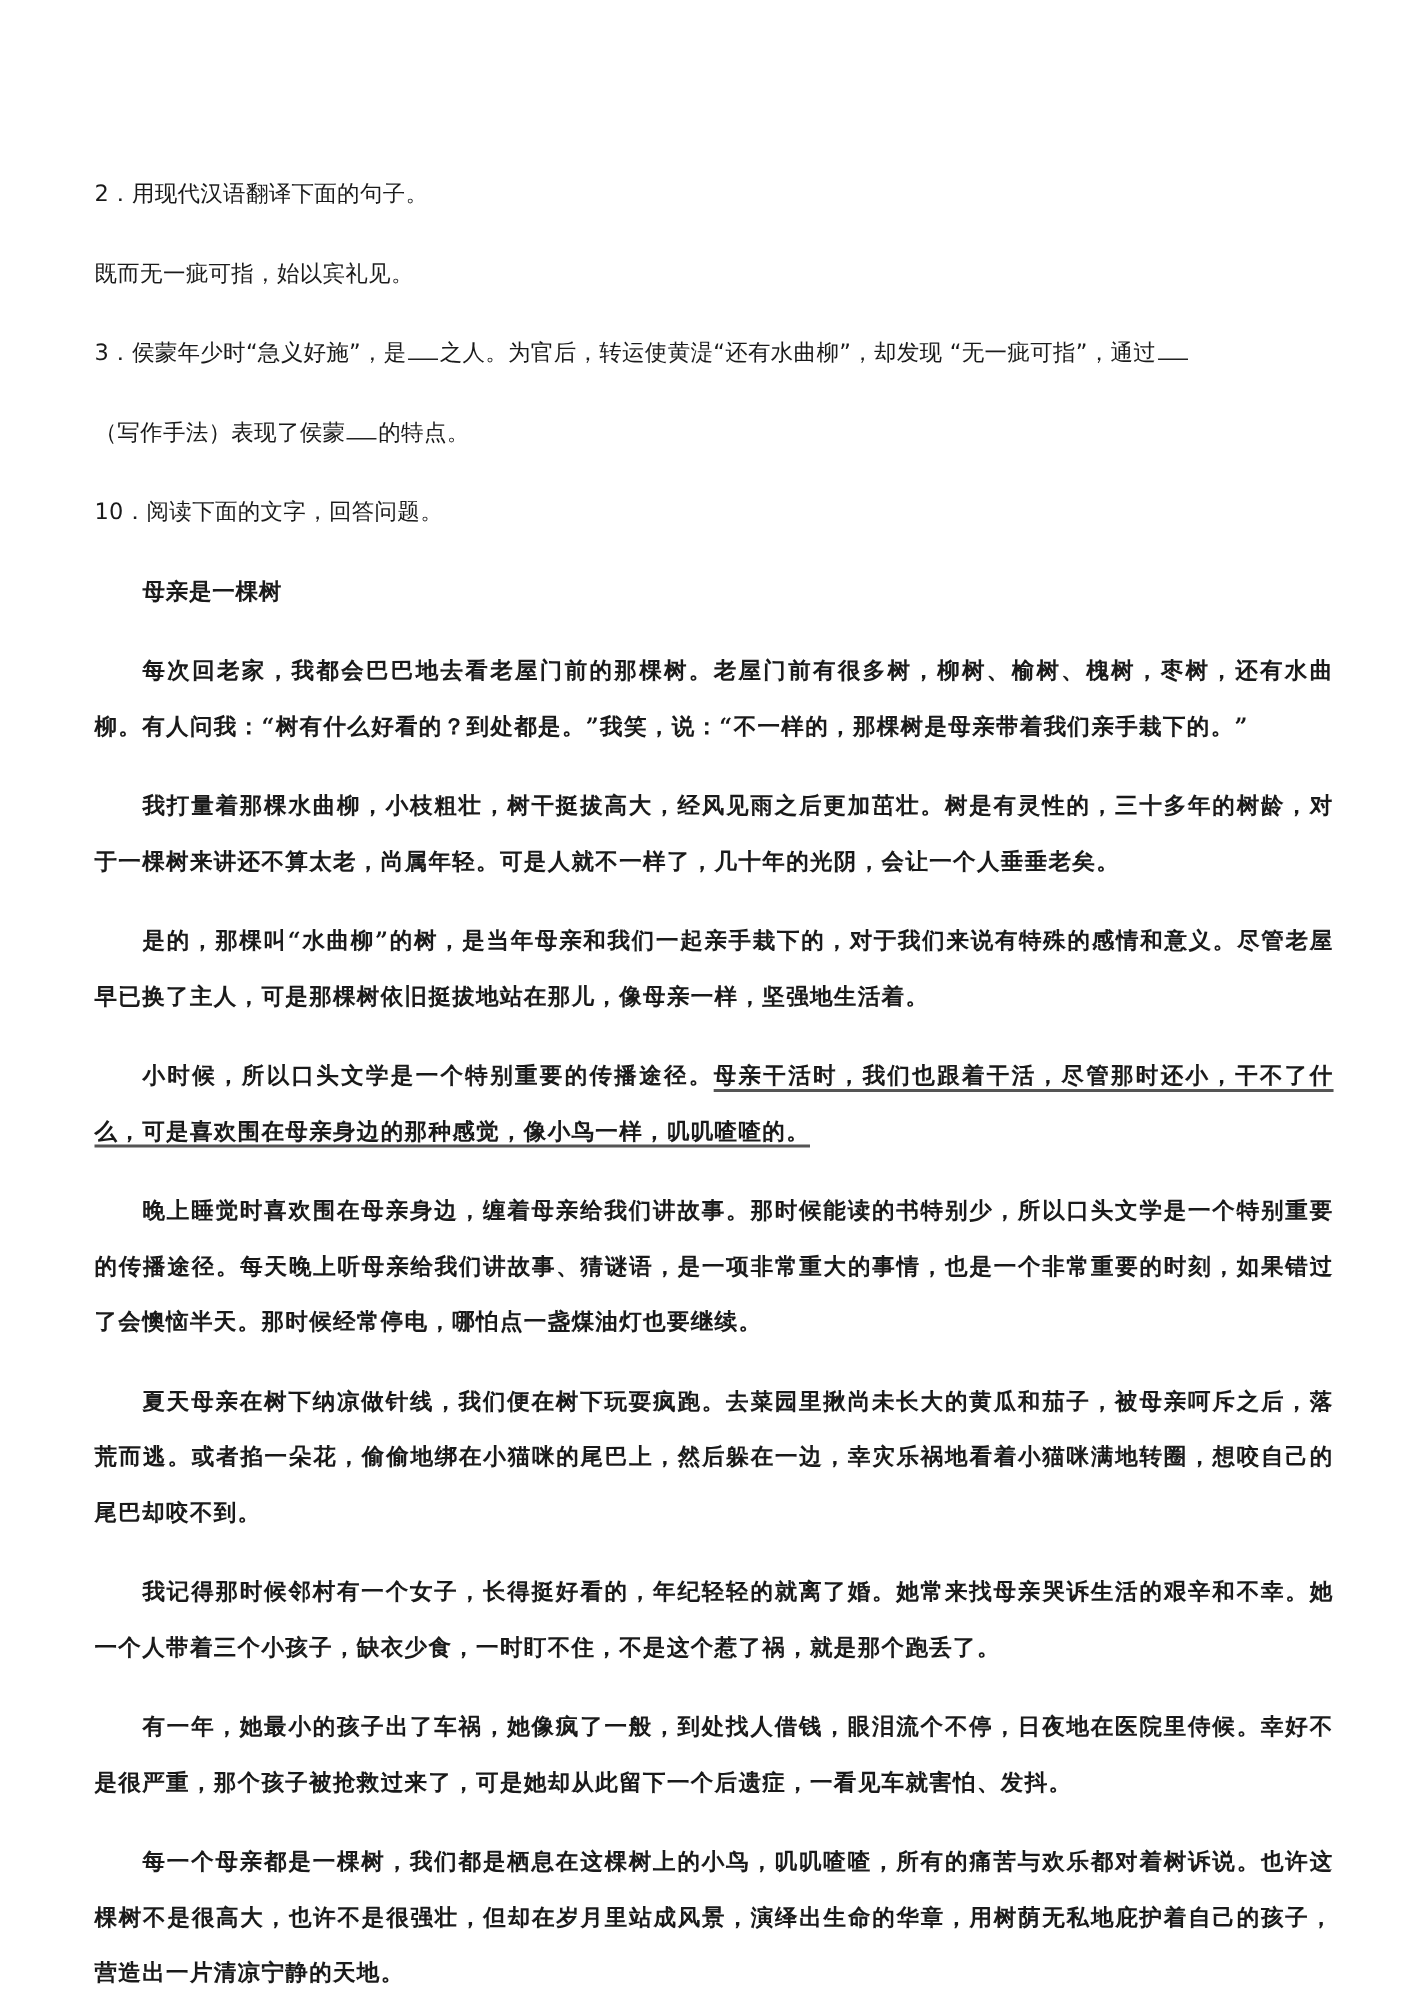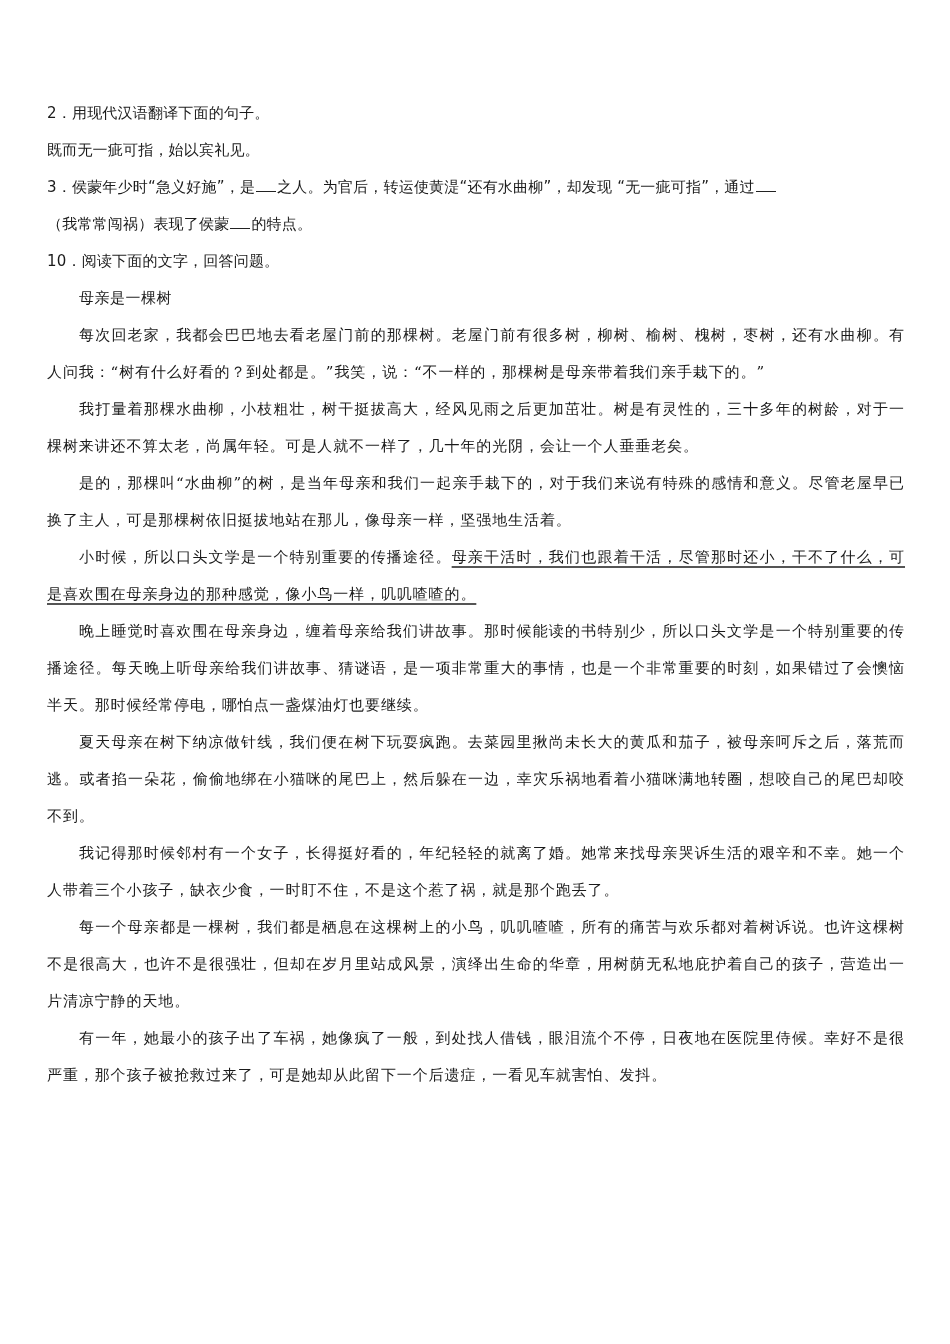--- a/index.html
+++ b/index.html
@@ -17,40 +17,41 @@
     .page {
       position: absolute;
       left: 47px;
       top: 95px;
       width: 858px;
     }
     .q {
       font-family: "DejaVu Sans", "Liberation Sans", sans-serif;
       font-size: 15px;
       line-height: 37px;
-      margin: 0;
+      margin: 16px;
       letter-spacing: 0.2px;
       white-space: normal;
     }
     .blank {
       display: inline-block;
       width: 20px;
       border-bottom: 1px solid #222;
       height: 14px;
       vertical-align: baseline;
       margin: 0 1px;
     }
     .passage p {
       font-family: "DejaVu Serif", "Liberation Serif", serif;
       font-size: 15px;
       line-height: 37px;
-      margin: 0;
+      margin: 16px;
       text-indent: 32px;
       text-align: justify;
       letter-spacing: 0.9px;
+      font-weight: bold;
     }
     .passage p.title {
       letter-spacing: 0.5px;
     }
     .ul {
       text-decoration: underline;
       text-decoration-color: #555;
       text-underline-offset: 4px;
       text-decoration-thickness: 1.5px;
     }
@@ -60,30 +61,30 @@
 
 <div class="page">
 
   <p class="q">2．用现代汉语翻译下面的句子。</p>
   <p class="q">既而无一疵可指，始以宾礼见。</p>
 
   <p class="q">
     <span>3．侯蒙年少时“急义好施”，是</span><span class="blank"></span><span>之人。为官后，转运使黄湜“还有水曲柳”，却发现 “无一疵可指”，通过</span><span class="blank"></span>
   </p>
   <p class="q">
-    <span>（我常常闯祸）表现了侯蒙</span><span class="blank"></span><span>的特点。</span>
+    <span>（写作手法）表现了侯蒙</span><span class="blank"></span><span>的特点。</span>
   </p>
 
   <p class="q">10．阅读下面的文字，回答问题。</p>
 
   <div class="passage">
     <p class="title">母亲是一棵树</p>
     <p>每次回老家，我都会巴巴地去看老屋门前的那棵树。老屋门前有很多树，柳树、榆树、槐树，枣树，还有水曲柳。有人问我：“树有什么好看的？到处都是。”我笑，说：“不一样的，那棵树是母亲带着我们亲手栽下的。”</p>
     <p>我打量着那棵水曲柳，小枝粗壮，树干挺拔高大，经风见雨之后更加茁壮。树是有灵性的，三十多年的树龄，对于一棵树来讲还不算太老，尚属年轻。可是人就不一样了，几十年的光阴，会让一个人垂垂老矣。</p>
     <p>是的，那棵叫“水曲柳”的树，是当年母亲和我们一起亲手栽下的，对于我们来说有特殊的感情和意义。尽管老屋早已换了主人，可是那棵树依旧挺拔地站在那儿，像母亲一样，坚强地生活着。</p>
     <p><span>小时候，所以口头文学是一个特别重要的传播途径。</span><span class="ul">母亲干活时，我们也跟着干活，尽管那时还小，干不了什么，可是喜欢围在母亲身边的那种感觉，像小鸟一样，叽叽喳喳的。</span></p>
     <p>晚上睡觉时喜欢围在母亲身边，缠着母亲给我们讲故事。那时候能读的书特别少，所以口头文学是一个特别重要的传播途径。每天晚上听母亲给我们讲故事、猜谜语，是一项非常重大的事情，也是一个非常重要的时刻，如果错过了会懊恼半天。那时候经常停电，哪怕点一盏煤油灯也要继续。</p>
     <p>夏天母亲在树下纳凉做针线，我们便在树下玩耍疯跑。去菜园里揪尚未长大的黄瓜和茄子，被母亲呵斥之后，落荒而逃。或者掐一朵花，偷偷地绑在小猫咪的尾巴上，然后躲在一边，幸灾乐祸地看着小猫咪满地转圈，想咬自己的尾巴却咬不到。</p>
     <p>我记得那时候邻村有一个女子，长得挺好看的，年纪轻轻的就离了婚。她常来找母亲哭诉生活的艰辛和不幸。她一个人带着三个小孩子，缺衣少食，一时盯不住，不是这个惹了祸，就是那个跑丢了。</p>
+    <p>有一年，她最小的孩子出了车祸，她像疯了一般，到处找人借钱，眼泪流个不停，日夜地在医院里侍候。幸好不是很严重，那个孩子被抢救过来了，可是她却从此留下一个后遗症，一看见车就害怕、发抖。</p>
     <p>每一个母亲都是一棵树，我们都是栖息在这棵树上的小鸟，叽叽喳喳，所有的痛苦与欢乐都对着树诉说。也许这棵树不是很高大，也许不是很强壮，但却在岁月里站成风景，演绎出生命的华章，用树荫无私地庇护着自己的孩子，营造出一片清凉宁静的天地。</p>
-    <p>有一年，她最小的孩子出了车祸，她像疯了一般，到处找人借钱，眼泪流个不停，日夜地在医院里侍候。幸好不是很严重，那个孩子被抢救过来了，可是她却从此留下一个后遗症，一看见车就害怕、发抖。</p>
   </div>
 </div>
 
 </body></html>

